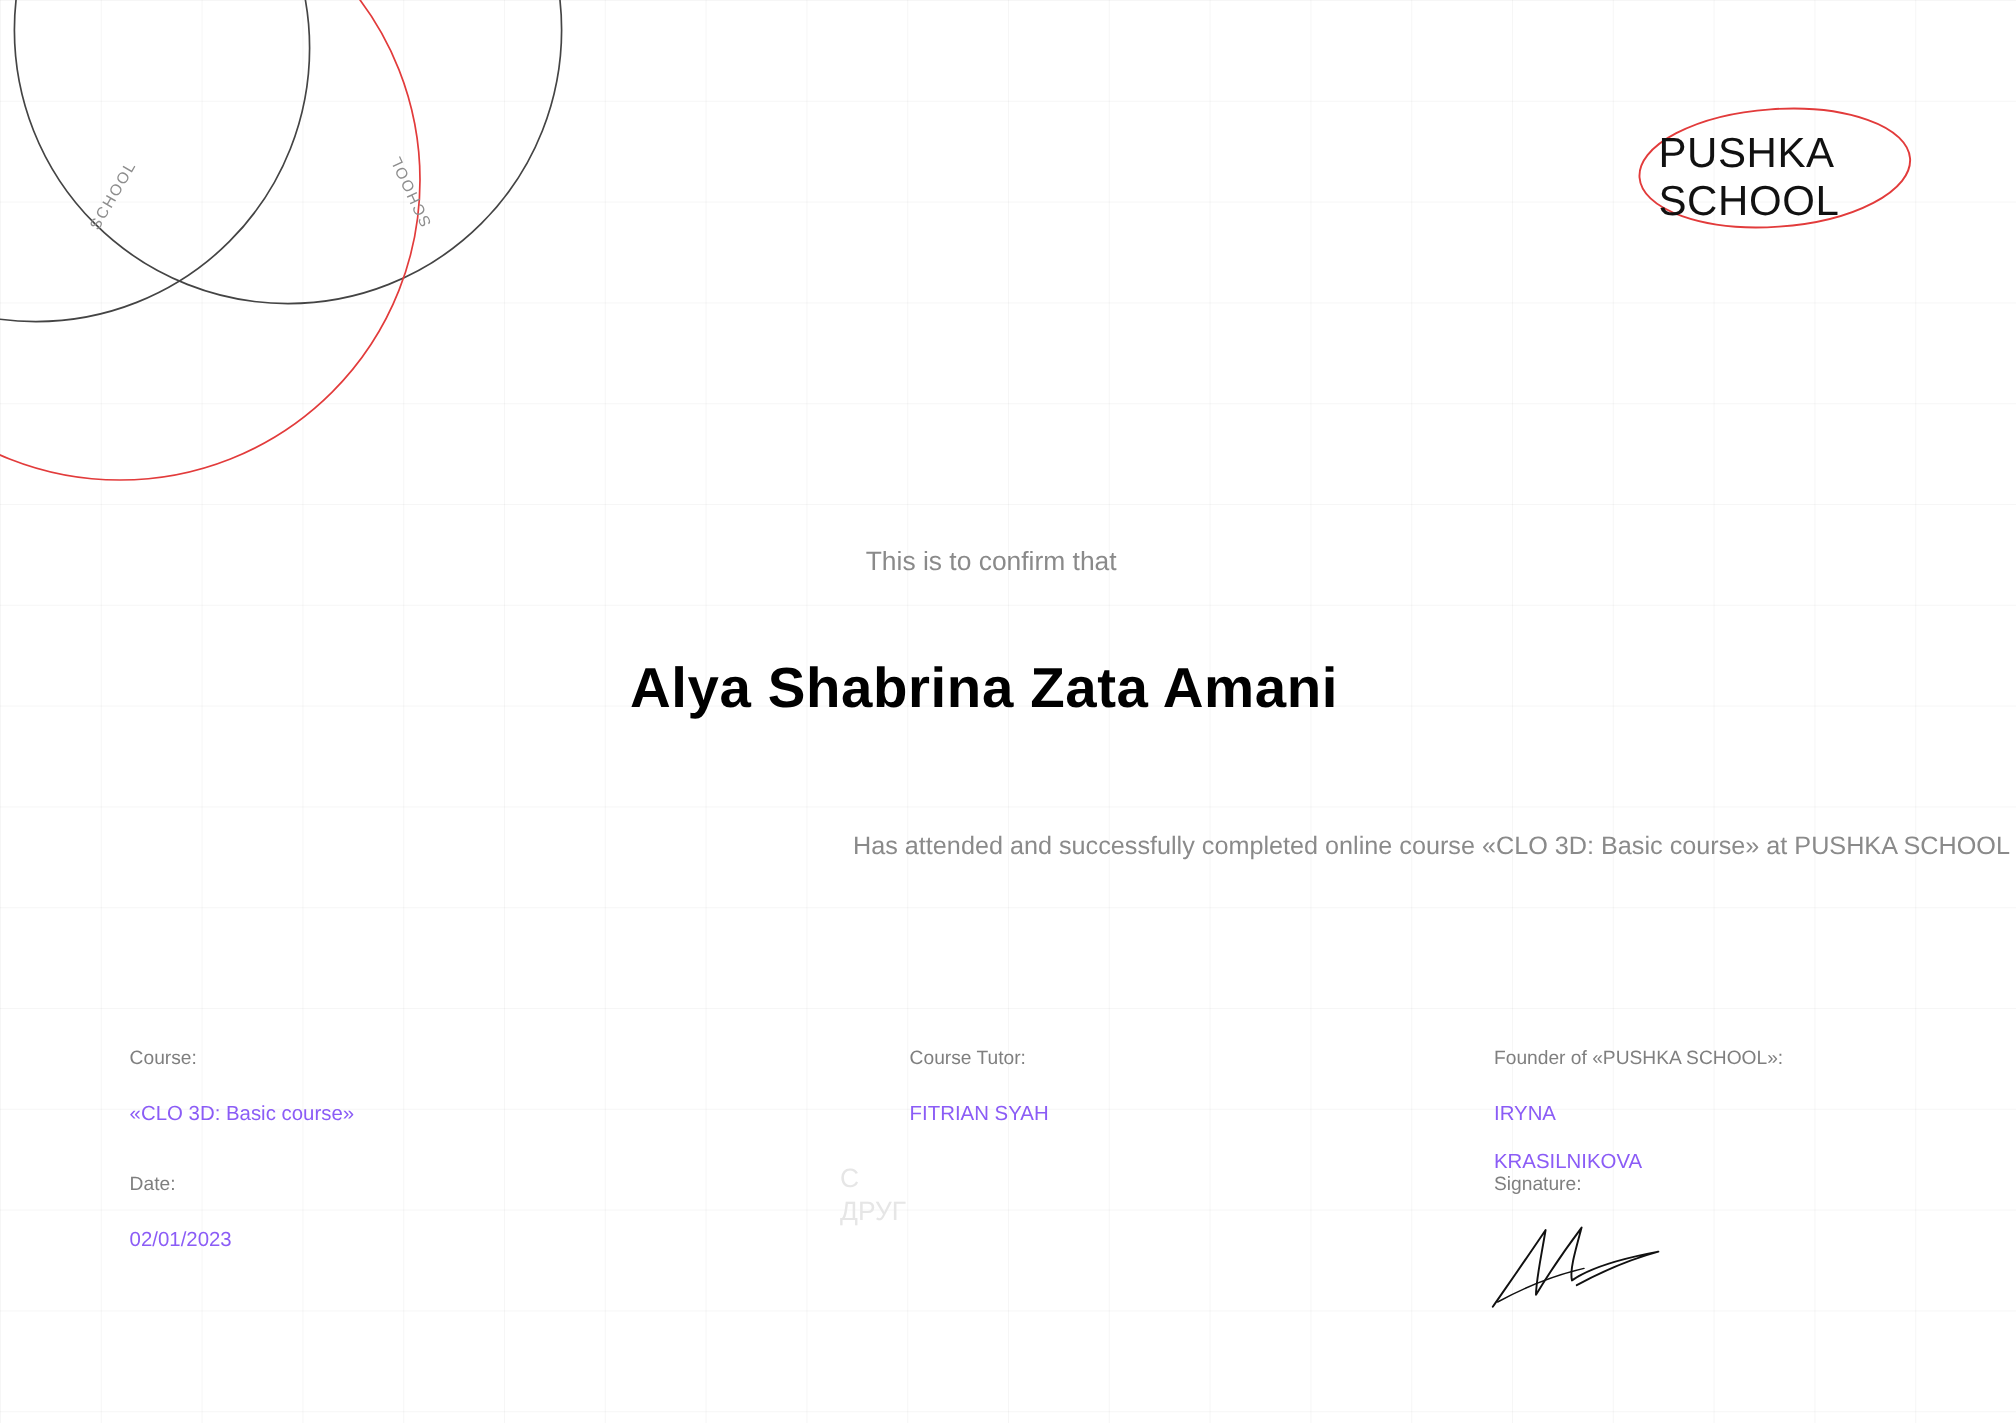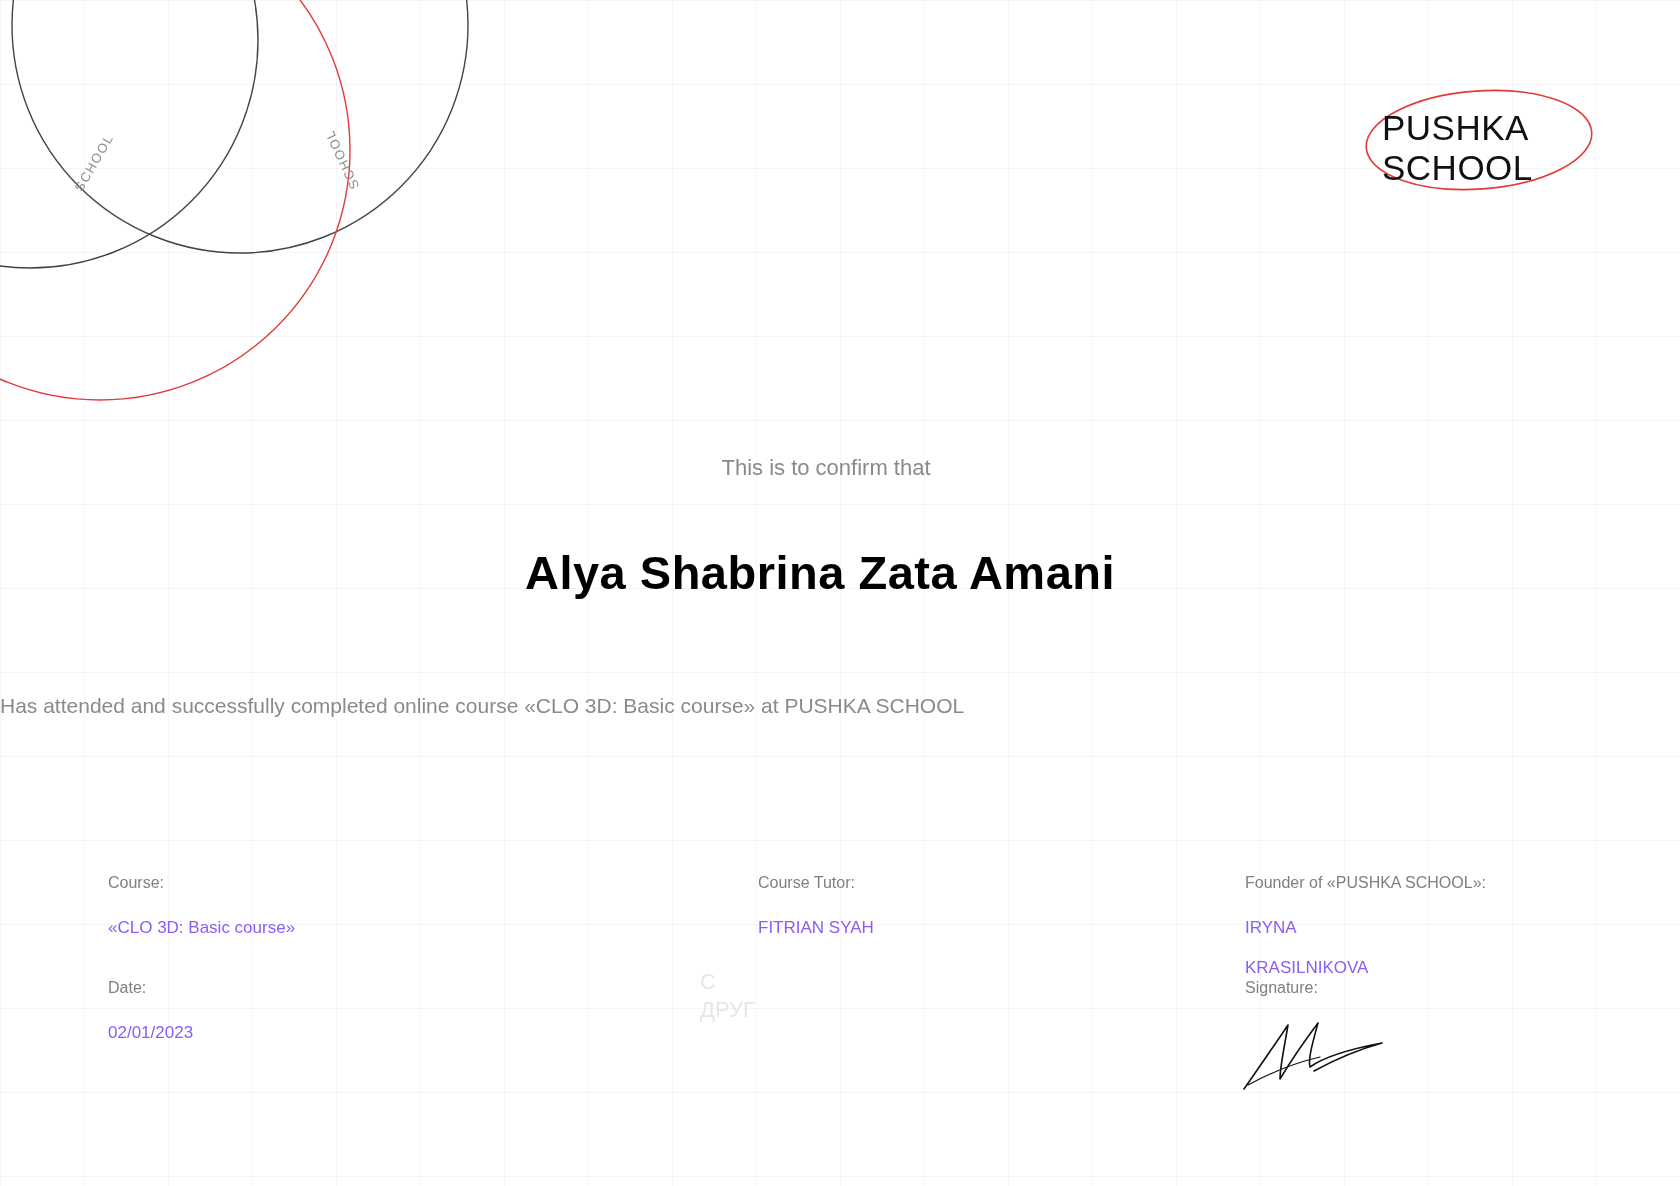--- a/index.html
+++ b/index.html
@@ -117,21 +117,21 @@
     font-size: 47px;
     color: #000000;
     font-weight: 700;
     letter-spacing: 0.5px;
   }
   .statement {
     position: absolute;
     top: 694px;
     left: 0;
     width: 1675px;
-    text-align: left;
+    text-align: right;
     font-size: 21px;
     color: #8a8a8a;
     font-weight: 400;
   }
 
   
   .watermark {
     position: absolute;
     left: 700px;
     top: 968px;

